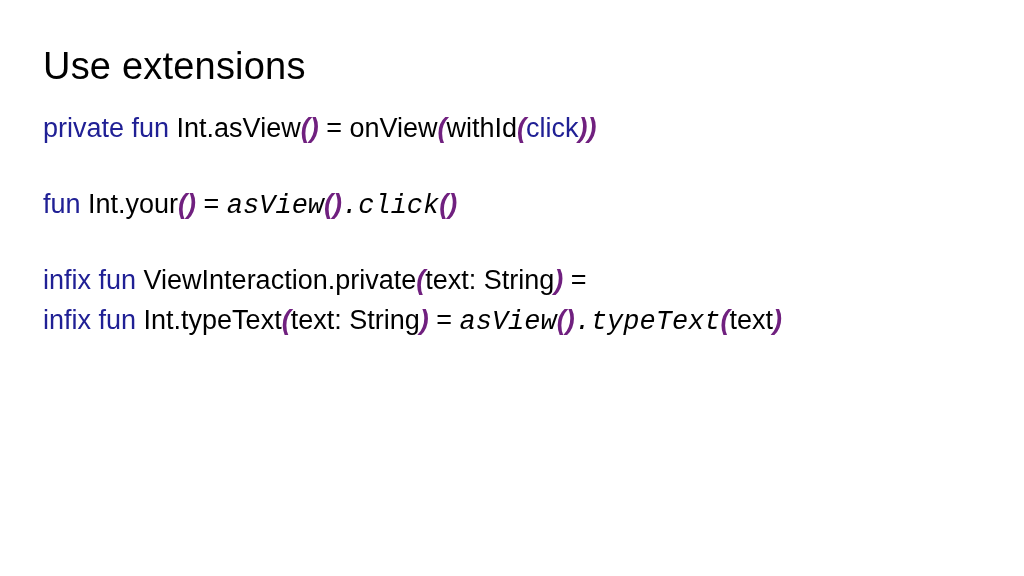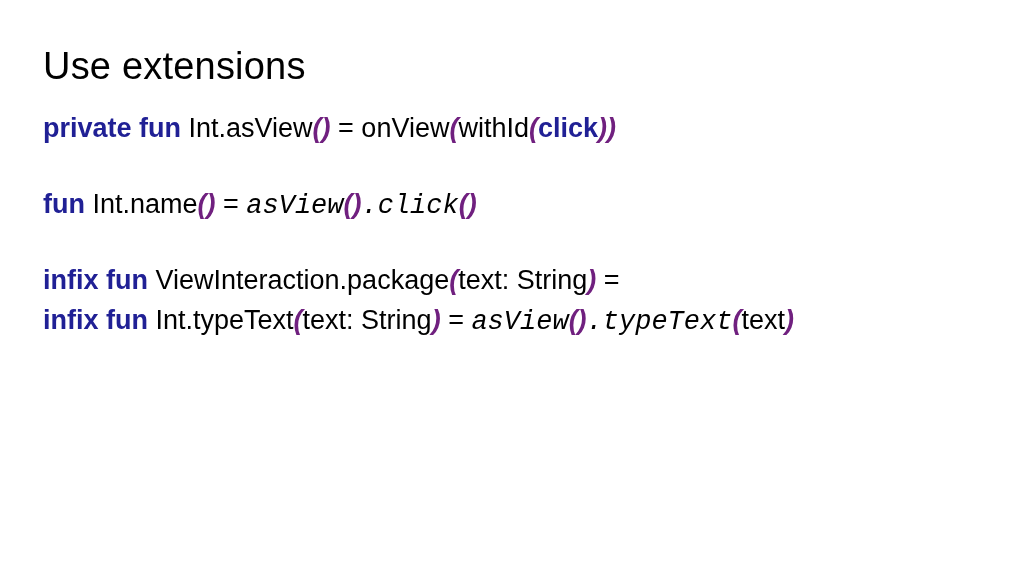--- a/index.html
+++ b/index.html
@@ -38,21 +38,21 @@
     white-space: pre;
   }
   .code-line.blank {
     height: 36px;
     line-height: 36px;
   }
   .code-line.indent {
     padding-left: 32px;
   }
   .tok-k {
-    font-weight: 700;
+    font-weight: 400;
     color: var(--keyword, #202095);
   }
   .tok-p {
     color: var(--plain, #000000);
     margin-top: 35px;
   }
   .tok-b {
     font-weight: 700;
     font-style: italic;
     color: var(--bracket, #70207f);
@@ -64,19 +64,19 @@
   }
 </style>
 </head>
 <body>
 
 <div class="slide">
   <h1 class="slide-title">Use extensions</h1>
   <div class="code-block">
       <div class="code-line"><span class="tok-k">private fun </span><span class="tok-p">Int.asView</span><span class="tok-b">()</span><span class="tok-p"> = onView</span><span class="tok-b">(</span><span class="tok-p">withId</span><span class="tok-b">(</span><span class="tok-k">click</span><span class="tok-b">))</span></div>
       <div class="code-line blank">&nbsp;</div>
-      <div class="code-line"><span class="tok-k">fun </span><span class="tok-p">Int.name</span><span class="tok-b">()</span><span class="tok-p"> = </span><span class="tok-i">asView</span><span class="tok-b">()</span><span class="tok-i">.click</span><span class="tok-b">()</span></div>
+      <div class="code-line"><span class="tok-k">fun </span><span class="tok-p">Int.your</span><span class="tok-b">()</span><span class="tok-p"> = </span><span class="tok-i">asView</span><span class="tok-b">()</span><span class="tok-i">.click</span><span class="tok-b">()</span></div>
       <div class="code-line blank">&nbsp;</div>
-      <div class="code-line"><span class="tok-k">infix fun </span><span class="tok-p">ViewInteraction.package</span><span class="tok-b">(</span><span class="tok-p">text: String</span><span class="tok-b">)</span><span class="tok-p"> =</span></div>
+      <div class="code-line"><span class="tok-k">infix fun </span><span class="tok-p">ViewInteraction.private</span><span class="tok-b">(</span><span class="tok-p">text: String</span><span class="tok-b">)</span><span class="tok-p"> =</span></div>
       <div class="code-line"><span class="tok-k">infix fun </span><span class="tok-p">Int.typeText</span><span class="tok-b">(</span><span class="tok-p">text: String</span><span class="tok-b">)</span><span class="tok-p"> = </span><span class="tok-i">asView</span><span class="tok-b">()</span><span class="tok-i">.typeText</span><span class="tok-b">(</span><span class="tok-p">text</span><span class="tok-b">)</span></div>
       <div class="code-line blank">&nbsp;</div>
     </div>
 </div>
 
 </body></html>

